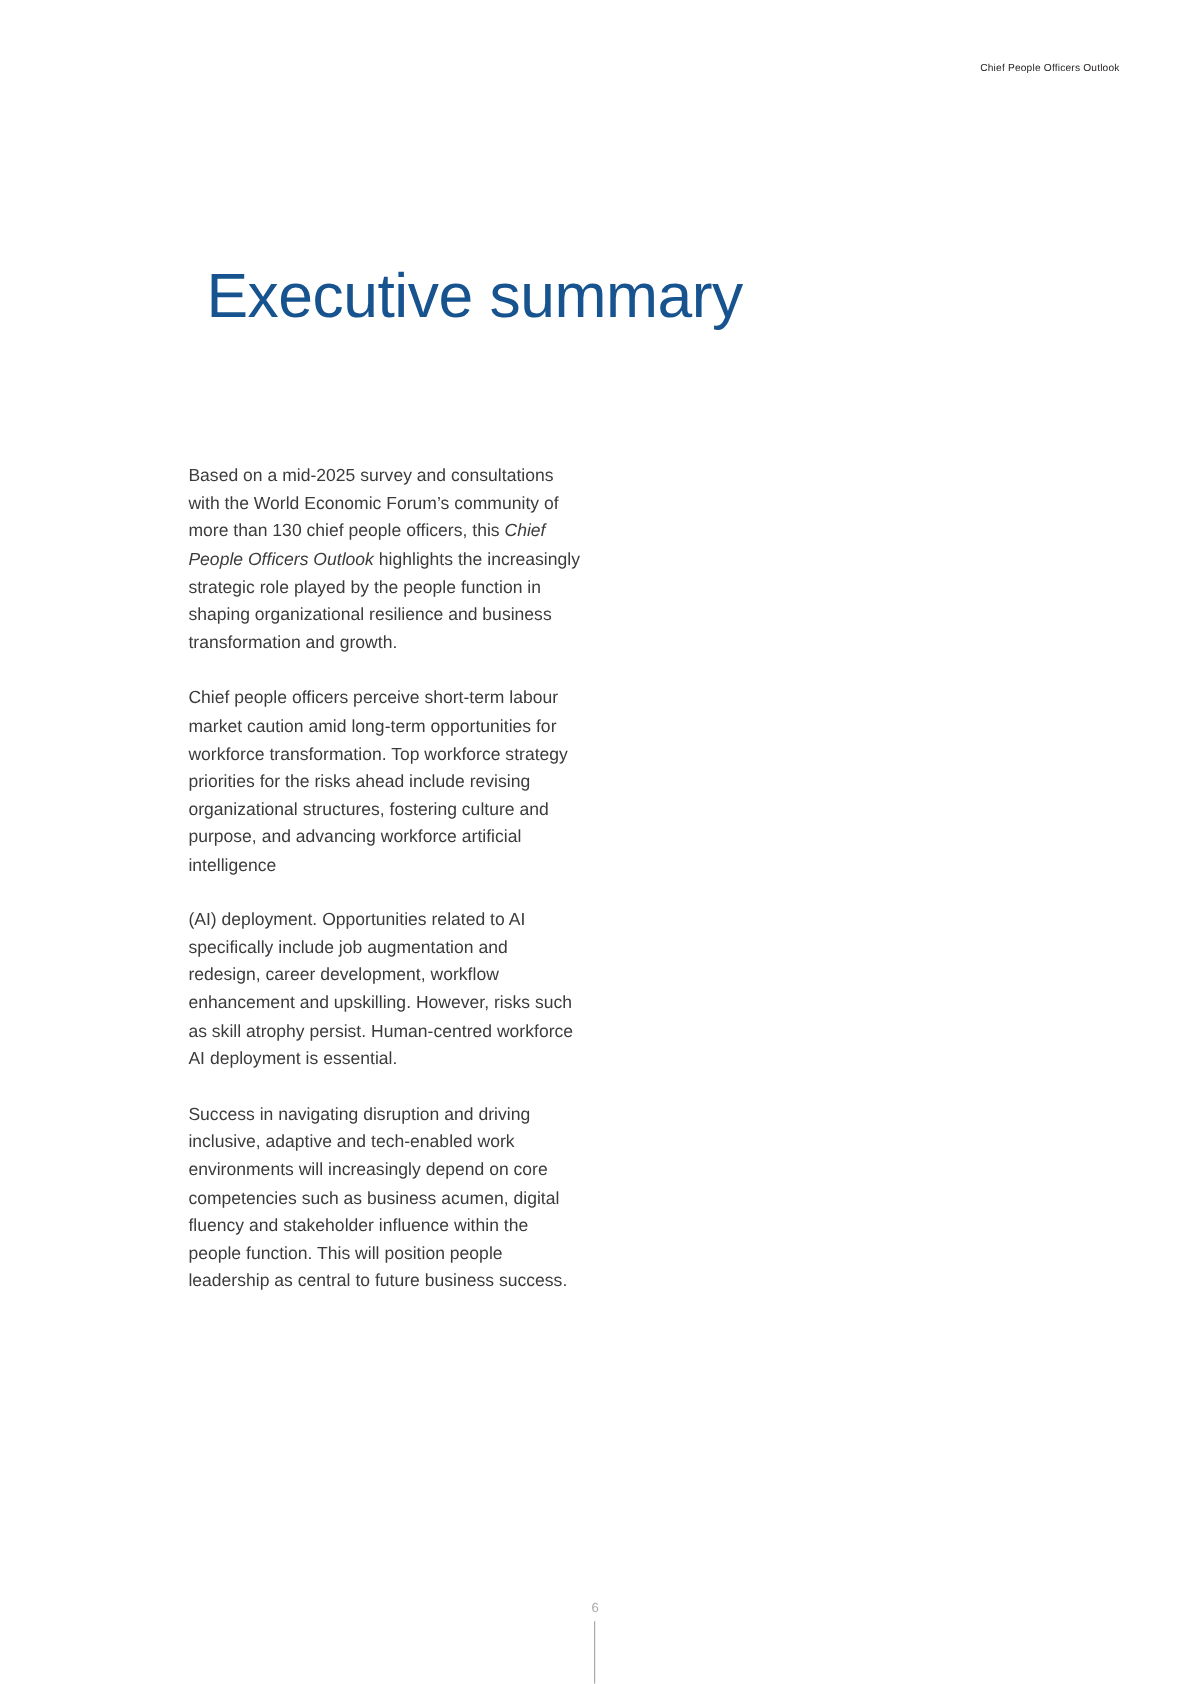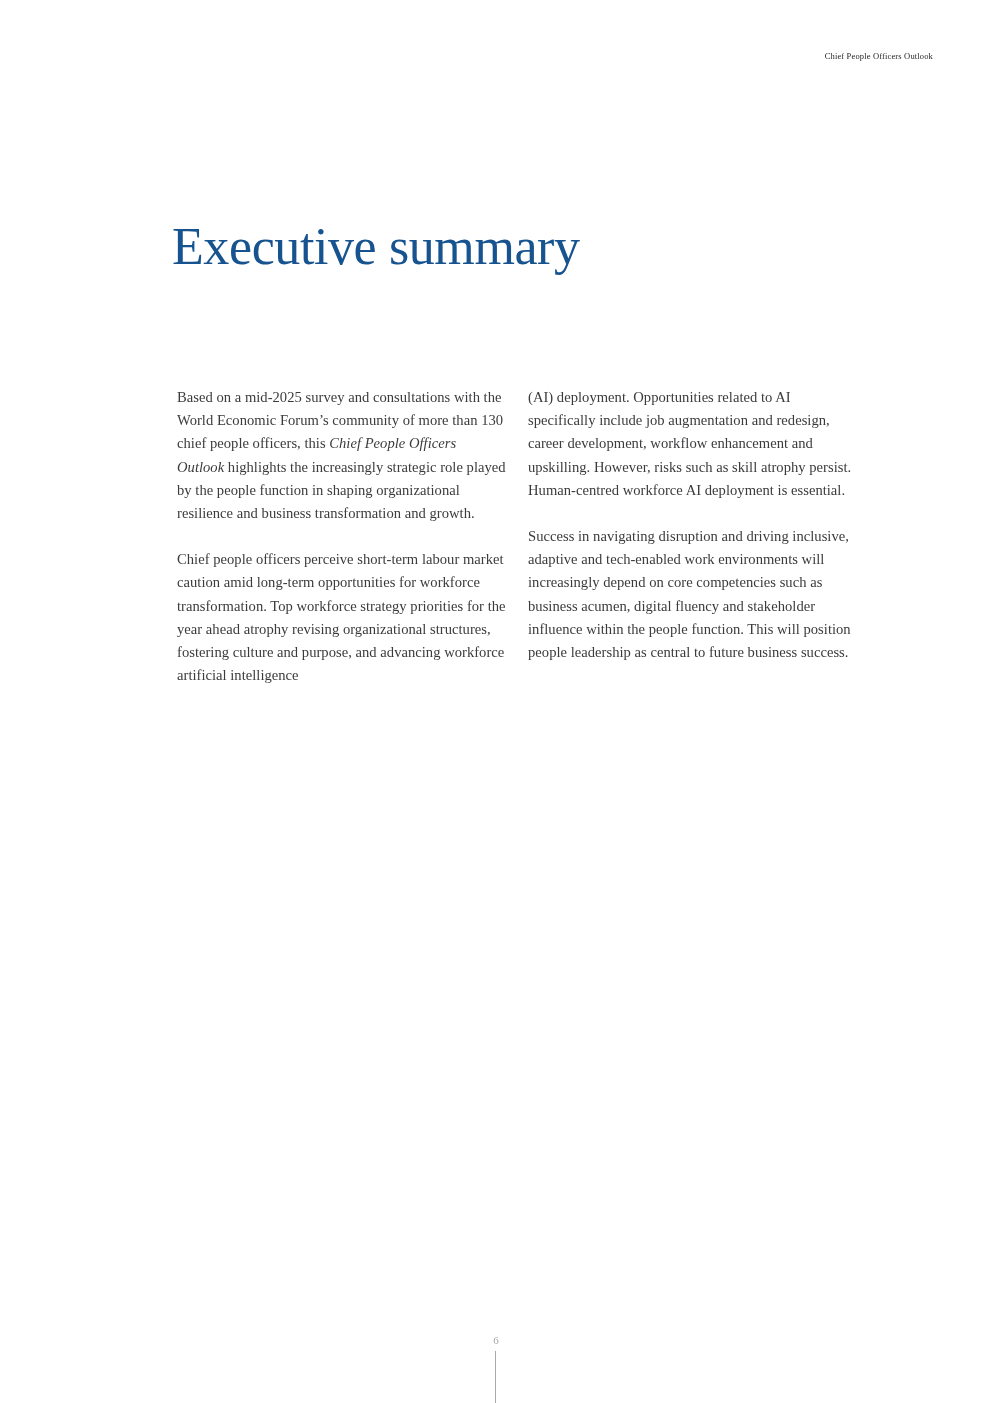--- a/index.html
+++ b/index.html
@@ -12,21 +12,20 @@
     background: #ffffff;
     font-family: "Liberation Sans", sans-serif;
     position: relative;
     overflow: hidden;
     -webkit-font-smoothing: antialiased;
   }
 
   .page {
     position: absolute;
     inset: 0;
-    font-family: Liberation Serif, serif;
   }
 
   
   .running-header {
     position: absolute;
     top: 50px;
     right: 59px;
     font-size: 8.5px;
     line-height: 12px;
     letter-spacing: 0.15px;
@@ -47,23 +46,22 @@
     white-space: nowrap;
   }
 
   
   .body-columns {
     position: absolute;
     left: 157px;
     top: 386px;
     width: 680px;
     display: flex;
-    flex-direction: row;
+    flex-direction: column;
     gap: 22px;
-    margin-left: 20px;
   }
   .column {
     width: 329px;
     flex: 0 0 329px;
   }
   .para {
     font-size: 14.6px;
     line-height: 23.2px;
     color: #3b3b3d;
     margin: 0 0 23px 0;
@@ -106,21 +104,21 @@
 <div class="page">
 
   <div class="running-header">Chief People Officers Outlook</div>
 
   <h1 class="page-title">Executive summary</h1>
 
   <div class="body-columns">
 
     <div class="column">
       <p class="para"><span>Based on a mid-2025 survey and consultations with the World Economic Forum’s community of more than 130 chief people officers, this </span><em>Chief People Officers Outlook</em><span> highlights the increasingly strategic role played by the people function in shaping organizational resilience and business transformation and growth.</span></p>
-      <p class="para">Chief people officers perceive short-term labour market caution amid long-term opportunities for workforce transformation. Top workforce strategy priorities for the year ahead atrophy revising organizational structures, fostering culture and purpose, and advancing workforce artificial intelligence</p>
+      <p class="para">Chief people officers perceive short-term labour market caution amid long-term opportunities for workforce transformation. Top workforce strategy priorities for the risks ahead include revising organizational structures, fostering culture and purpose, and advancing workforce artificial intelligence</p>
     </div>
 
     <div class="column">
       <p class="para">(AI) deployment. Opportunities related to AI specifically include job augmentation and redesign, career development, workflow enhancement and upskilling. However, risks such as skill atrophy persist. Human-centred workforce AI deployment is essential.</p>
       <p class="para">Success in navigating disruption and driving inclusive, adaptive and tech-enabled work environments will increasingly depend on core competencies such as business acumen, digital fluency and stakeholder influence within the people function. This will position people leadership as central to future business success.</p>
     </div>
 
   </div>
 
   <div class="folio">

